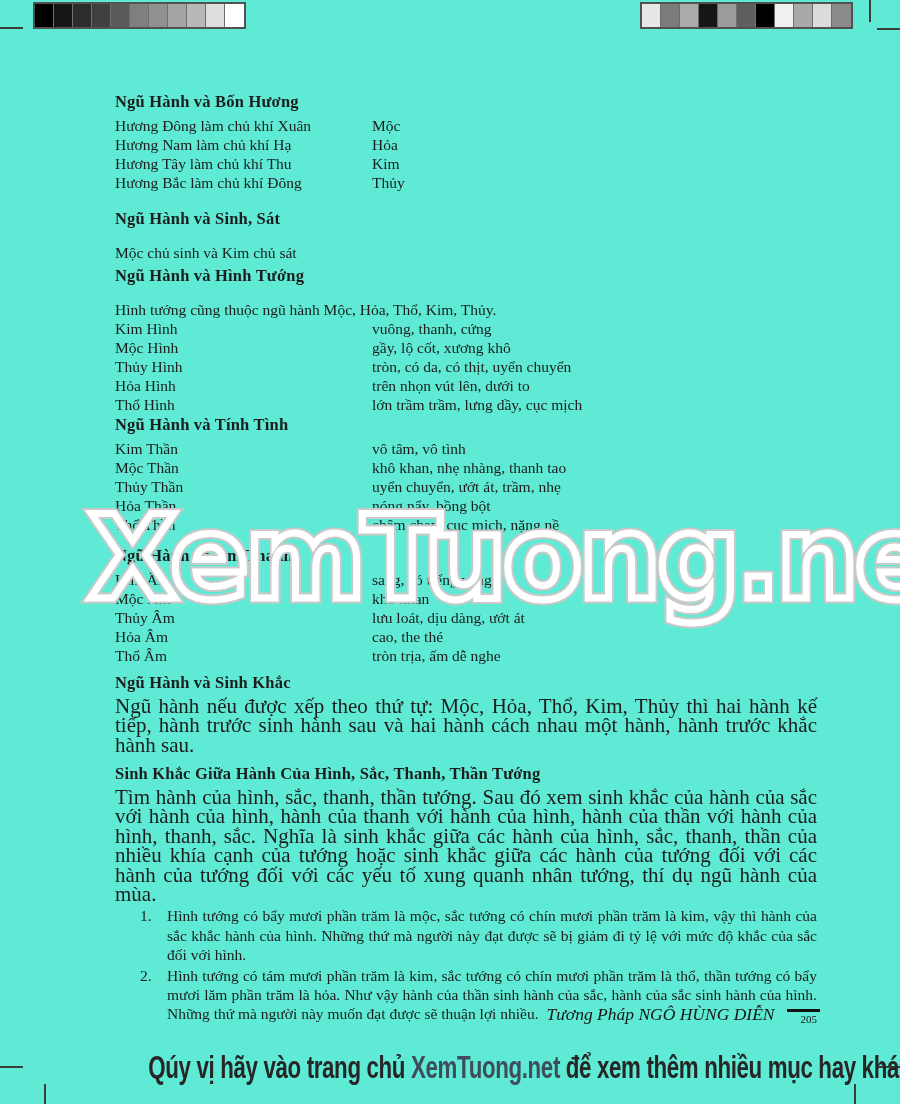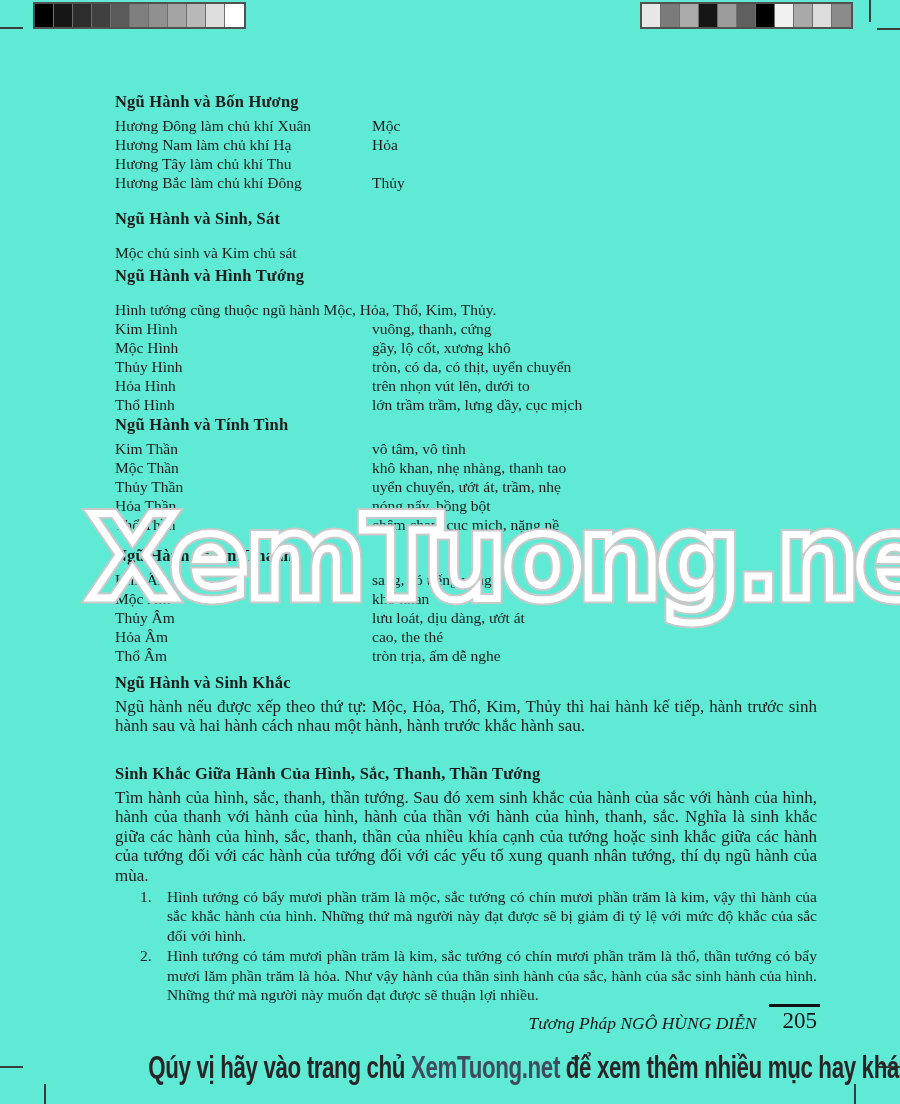--- a/index.html
+++ b/index.html
@@ -35,21 +35,21 @@
   .mark.bl-v { left: 44px;  top: 1084px; width: 2px;  height: 20px; }
   .mark.br-h { left: 877px; top: 1066px; width: 23px; height: 2px; }
   .mark.br-v { left: 854px; top: 1084px; width: 2px;  height: 20px; }
 
   
   .sec { position: absolute; left: 115px; width: 702px; }
   .sec-heading { font-weight: bold; font-size: 16.5px; line-height: 19px; margin-bottom: 5px; letter-spacing: 0.2px; }
   .pair-row { display: flex; font-size: 15.5px; line-height: 19.1px; }
   .pair-term { width: 257px; flex: none; }
   .pair-value { flex: 1; }
-  .para { font-size: 17px; line-height: 19.4px; text-align: justify; }
+  .para { font-size: 21px; line-height: 19.4px; text-align: justify; }
   .intro { font-size: 15.5px; line-height: 19.1px; margin-top: 15px; }
 
   .sec1 { top: 92px; }
   .sec2 { top: 209px; }
   .sec3 { top: 266px; }
   .sec4 { top: 415px; }
   .sec5 { top: 546px; }
   .sec6 { top: 673px; }
   .sec7 { top: 764px; }
 
@@ -80,21 +80,21 @@
     font-family: "Liberation Serif", serif;
     font-style: italic;
     font-size: 17.5px;
     color: #161616;
     z-index: 6;
   }
   .page-num {
     border-top: 3px solid #111;
     padding: 1px 3px 0 14px;
     font-style: normal;
-    font-size: 23px;
+    font-size: 11px;
   }
 
   
   .banner {
     position: absolute;
     left: 0; top: 1050px; width: 900px;
     text-align: center;
     z-index: 6;
   }
   .banner-inner {
@@ -155,20 +155,21 @@
     <div class="pair-row">
       <span class="pair-term">Hương Đông làm chủ khí Xuân</span>
       <span class="pair-value">Mộc</span>
     </div>
     <div class="pair-row">
       <span class="pair-term">Hương Nam làm chủ khí Hạ</span>
       <span class="pair-value">Hỏa</span>
     </div>
     <div class="pair-row">
       <span class="pair-term">Hương Tây làm chủ khí Thu</span>
+      <span class="pair-value">Kim</span>
     </div>
     <div class="pair-row">
       <span class="pair-term">Hương Bắc làm chủ khí Đông</span>
       <span class="pair-value">Thủy</span>
     </div>
   </div>
 
   <div class="sec sec2">
     <div class="sec-heading">Ngũ Hành và Sinh, Sát</div>
     <div class="intro">Mộc chủ sinh và Kim chủ sát</div>

